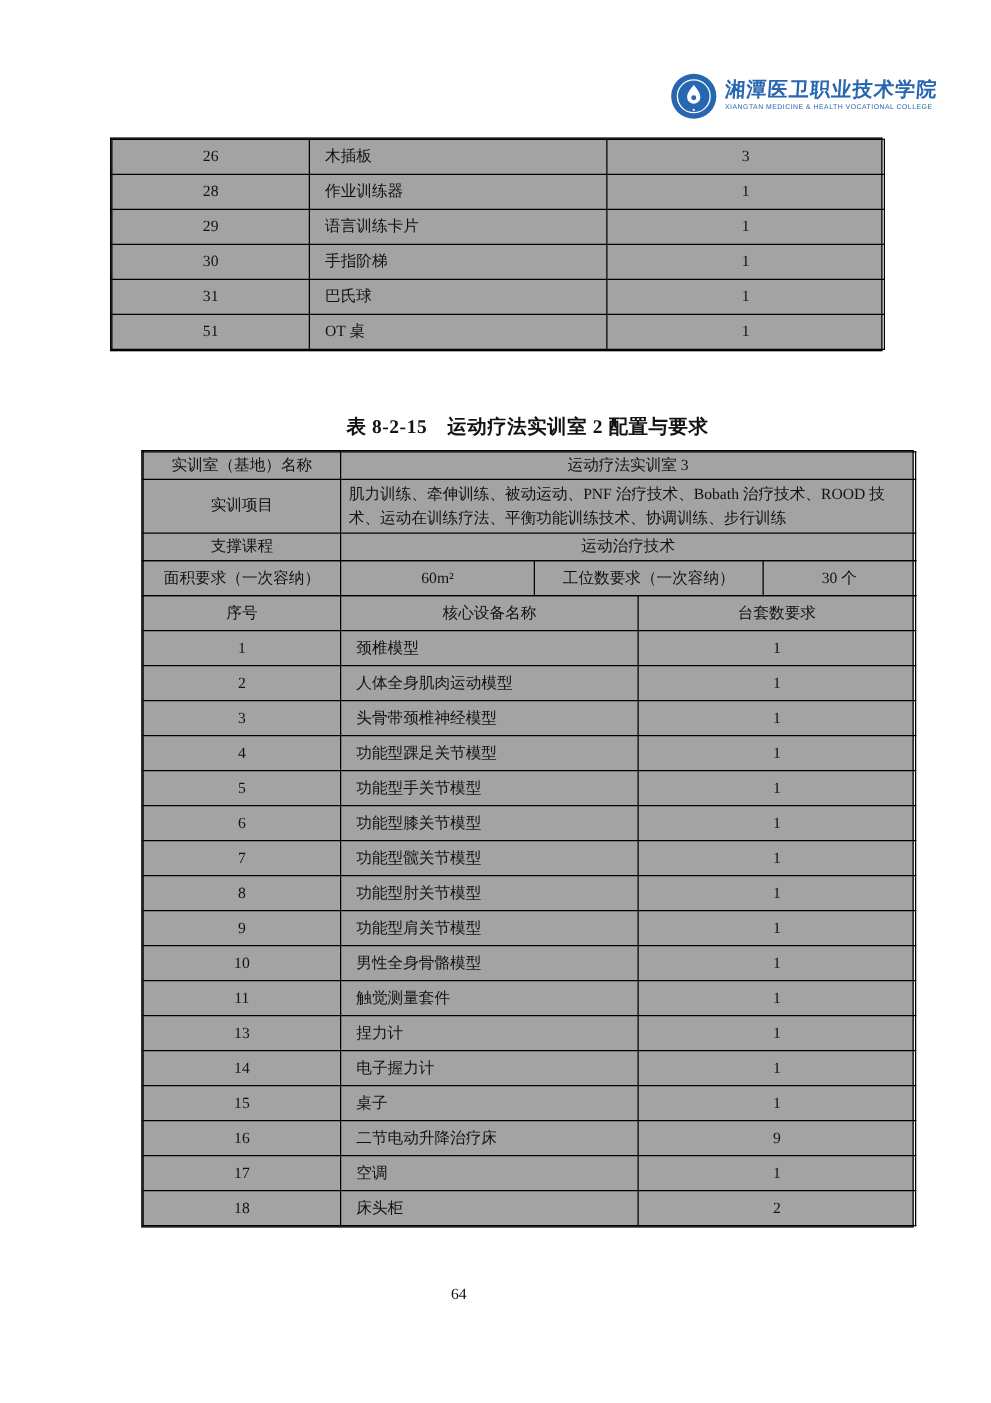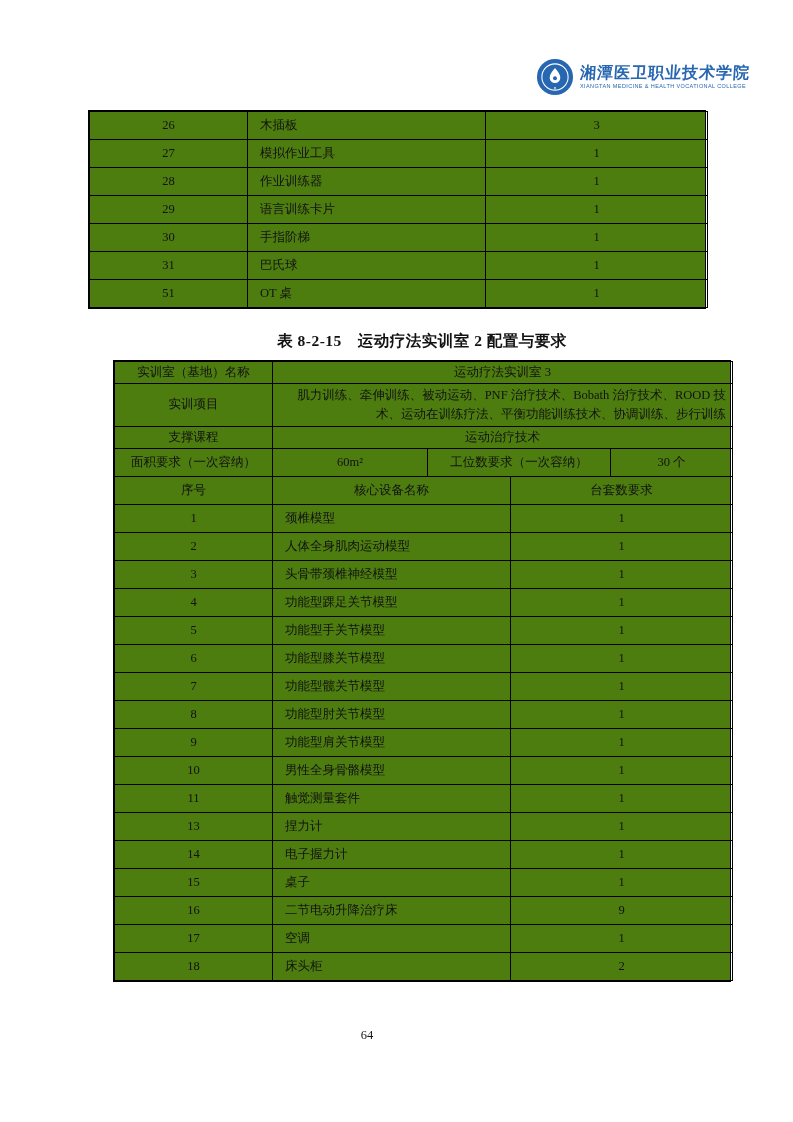--- a/index.html
+++ b/index.html
@@ -28,39 +28,39 @@
     color:#2766b1; font-size:5.5px; letter-spacing:0.4px;
     margin-top:2px; white-space:nowrap;
     font-family:"Liberation Sans", sans-serif;
   }
 
   
   .content { position:absolute; left:88px; width:618px; }
   .top-table-block  { top:110px; }
   .main-table-block { top:331px;margin-left:25px; }
 
-  .tblwrap { border:1px solid #000; background:#4d7c0f; }
+  .tblwrap { border:1px solid #000; background:#a3a3a3; }
   table { border-collapse:collapse; width:100%; table-layout:fixed; }
   table + table { margin-top:-1px; }
   td {
     border:1px solid #000;
     font-size:12.5px;
     padding:0 2px;
     vertical-align:middle;
     overflow:hidden;
   }
   .h22 td { height:21px; }
   .h38 td { height:37px; }
   .h28 td { height:27px; }
   tr.datarow td { height:27px; }
 
   .c-center { text-align:center; }
   .c-name   { text-align:left; padding-left:12px; }
 
-  .project-cell { text-align:right; line-height:1.5; padding:2px 6px; }
+  .project-cell { text-align:left; line-height:1.5; padding:2px 6px; }
 
   .table-title {
     text-align:center; font-weight:bold; font-size:15.5px;
     margin:0 0 8px 0; letter-spacing:0.5px;
   }
 
   .page-number {
     position:absolute; top:1028px; left:0; width:734px;
     text-align:center; font-size:12.5px;
   }
@@ -91,25 +91,20 @@
           <col style="width:222px">
         </colgroup>
       <tbody>
 
           <tr class="datarow">
             <td class="c-center">26</td>
             <td class="c-name">木插板</td>
             <td class="c-center">3</td>
           </tr>
 
-          <tr class="datarow">
-            <td class="c-center">27</td>
-            <td class="c-name">模拟作业工具</td>
-            <td class="c-center">1</td>
-          </tr>
 
           <tr class="datarow">
             <td class="c-center">28</td>
             <td class="c-name">作业训练器</td>
             <td class="c-center">1</td>
           </tr>
 
           <tr class="datarow">
             <td class="c-center">29</td>
             <td class="c-name">语言训练卡片</td>

